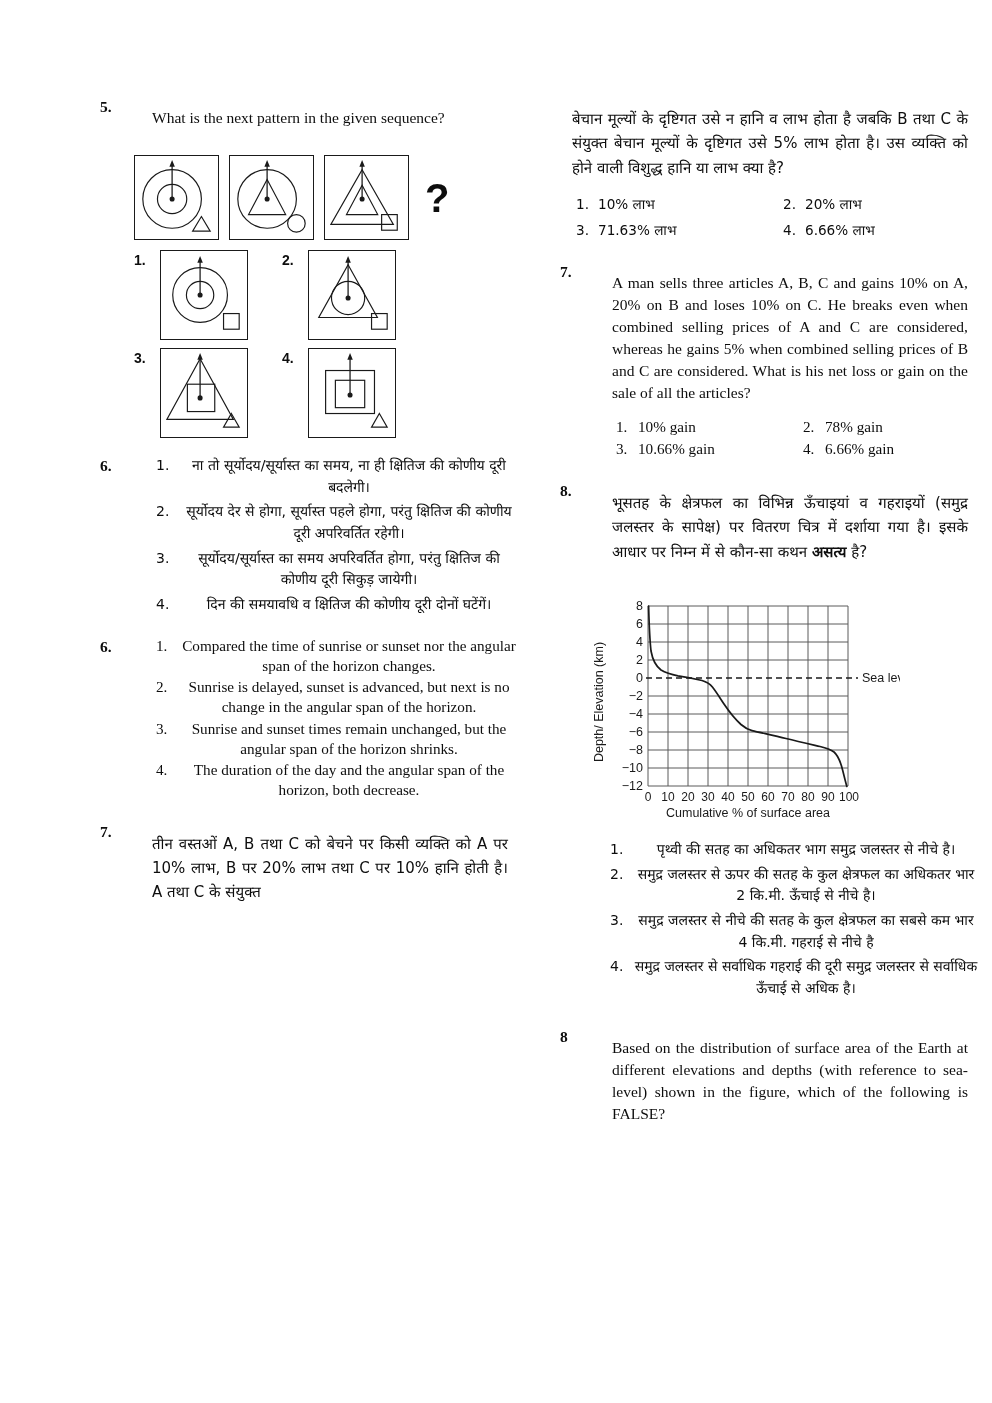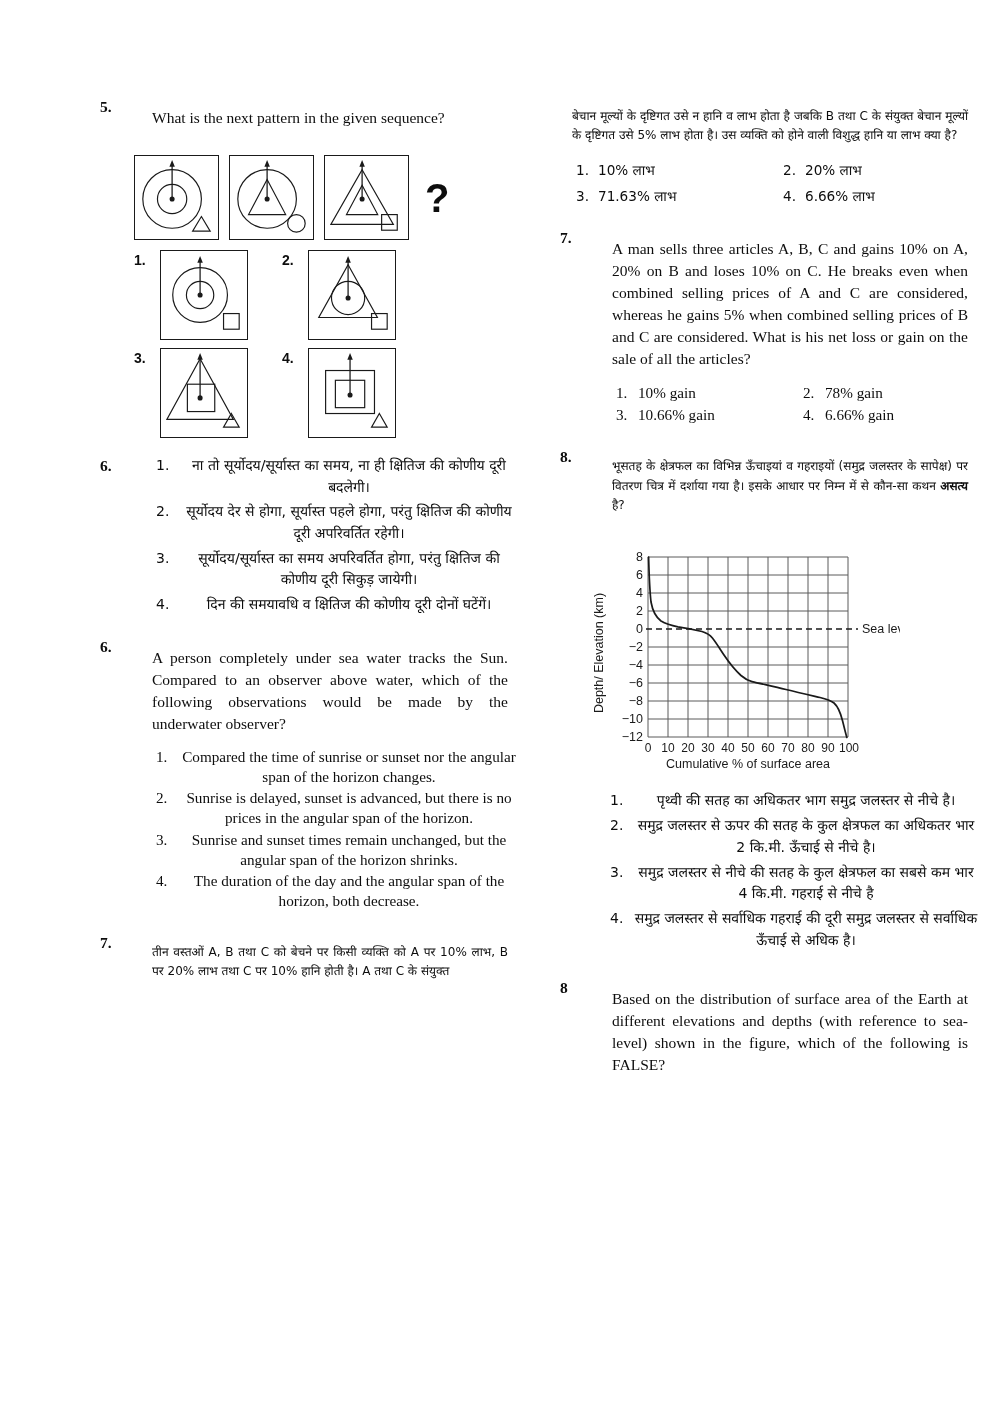--- a/index.html
+++ b/index.html
@@ -28,21 +28,21 @@
   }
   .q-body { flex:1 1 auto; }
   .q-text {
     font-size: 15.5px;
     line-height: 1.42;
     text-align: justify;
     margin: 12px;
   }
   .q-text.devanagari, .opt.devanagari, .opt-dev {
     font-family: "DejaVu Sans", "Liberation Sans", sans-serif;
-    font-size: 12px;
+    font-size: 15px;
     line-height: 1.62;
   }
 
   
   .opts { margin-top: 1px; }
   .opt {
     display: flex;
     font-size: 15.2px;
     line-height: 1.33;
     margin-left: 16px;
@@ -198,29 +198,28 @@
             <span class="opt-n">4.</span>
             <span class="opt-t">दिन की समयावधि व क्षितिज की कोणीय दूरी दोनों घटेंगें।</span>
           </div>
         </div>
       </div>
     </div>
 
     <div class="q" style="margin-top:16px">
       <div class="q-num">6.</div>
       <div class="q-body">
-        <p class="q-text">A person completely under sea water tracks the Sun. Compared to an observer above water, which of the following observations would be made by the underwater observer?</p>
         <div class="opts">
           <div class="opt">
             <span class="opt-n">1.</span>
             <span class="opt-t">Compared the time of sunrise or sunset nor the angular span of the horizon changes.</span>
           </div>
           <div class="opt">
             <span class="opt-n">2.</span>
-            <span class="opt-t">Sunrise is delayed, sunset is advanced, but there is no prices in the angular span of the horizon.</span>
+            <span class="opt-t">Sunrise is delayed, sunset is advanced, but next is no change in the angular span of the horizon.</span>
           </div>
           <div class="opt">
             <span class="opt-n">3.</span>
             <span class="opt-t">Sunrise and sunset times remain unchanged, but the angular span of the horizon shrinks.</span>
           </div>
           <div class="opt">
             <span class="opt-n">4.</span>
             <span class="opt-t">The duration of the day and the  angular span of the horizon, both decrease.</span>
           </div>
         </div>

